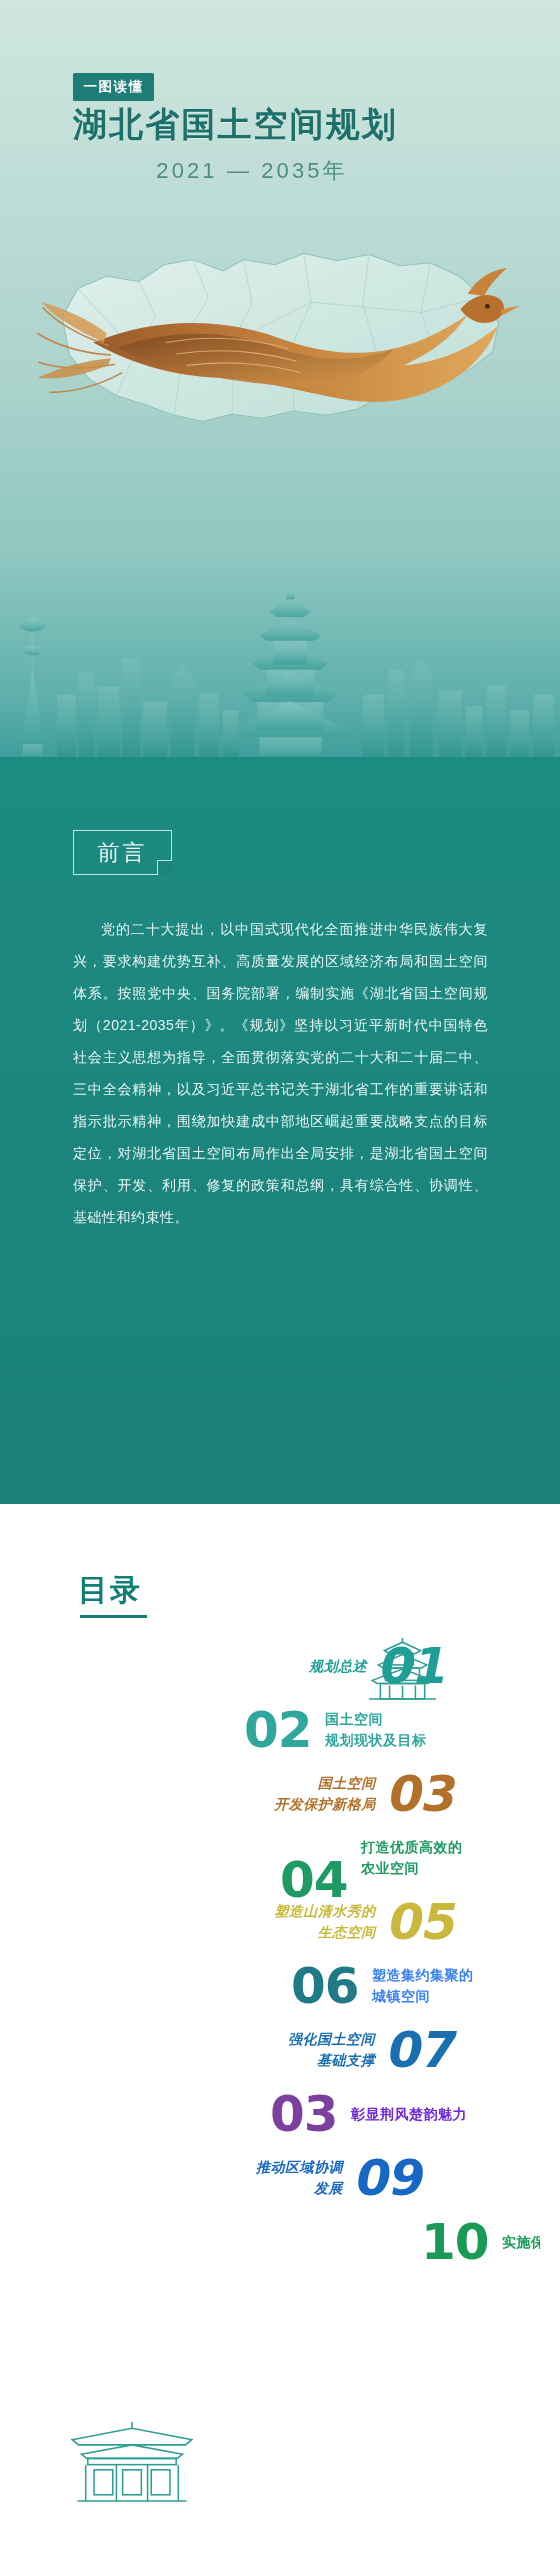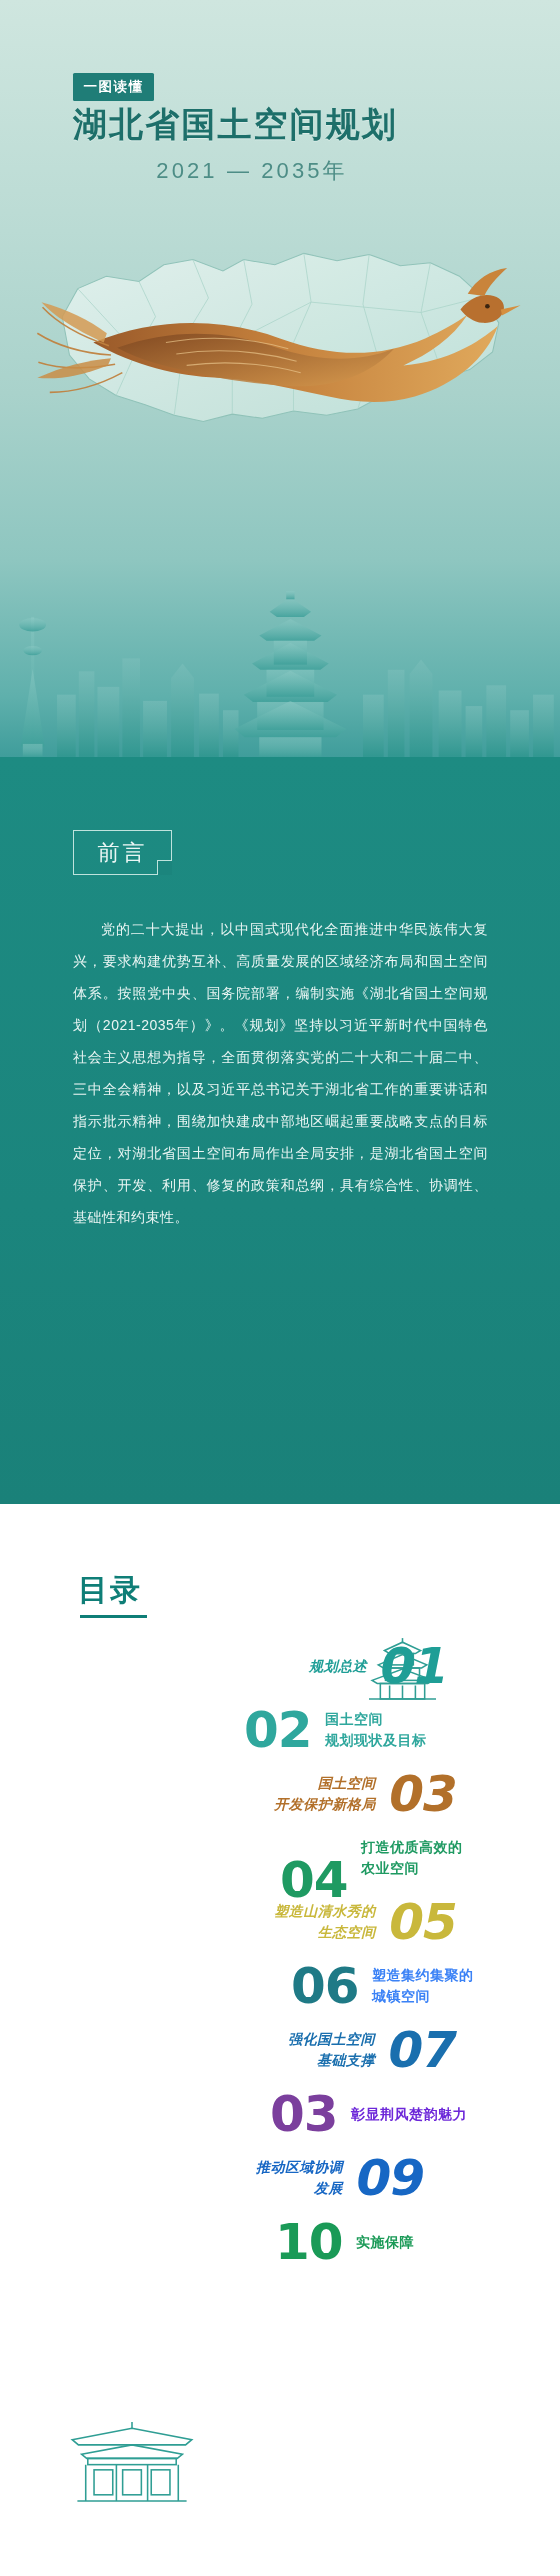--- a/index.html
+++ b/index.html
@@ -378,21 +378,21 @@
         </div>
         <div class="toc-row right" style="padding-left: 270px;">
           <div class="toc-num" style="color: rgb(123, 63, 157);">03</div>
           <div class="toc-label" style="color: #6d28d9; white-space: pre-line;">彰显荆风楚韵魅力</div>
         </div>
         <div class="toc-row left" style="padding-left: 120px;">
           <div class="toc-label" style="color: rgb(23, 103, 196); white-space: pre-line;">推动区域协调
 发展</div>
           <div class="toc-num" style="color: rgb(23, 103, 196);">09</div>
         </div>
-        <div class="toc-row right" style="padding-left: 275px;">
+        <div class="toc-row right" style="padding-left: 275px; justify-content: flex-end;">
           <div class="toc-num" style="color: rgb(26, 154, 87);">10</div>
           <div class="toc-label" style="color: rgb(26, 154, 87); white-space: pre-line;">实施保障</div>
         </div>
       </div>
 
     <svg class="toc-gate" viewBox="0 0 250 175">
       <g fill="none" stroke="#2f9e94" stroke-width="3">
         <path d="M10,34 L125,12 L240,34 L228,44 L22,44 Z"></path>
         <path d="M28,62 L125,44 L222,62 L212,70 L38,70 Z"></path>
         <rect x="40" y="70" width="170" height="12"></rect>

